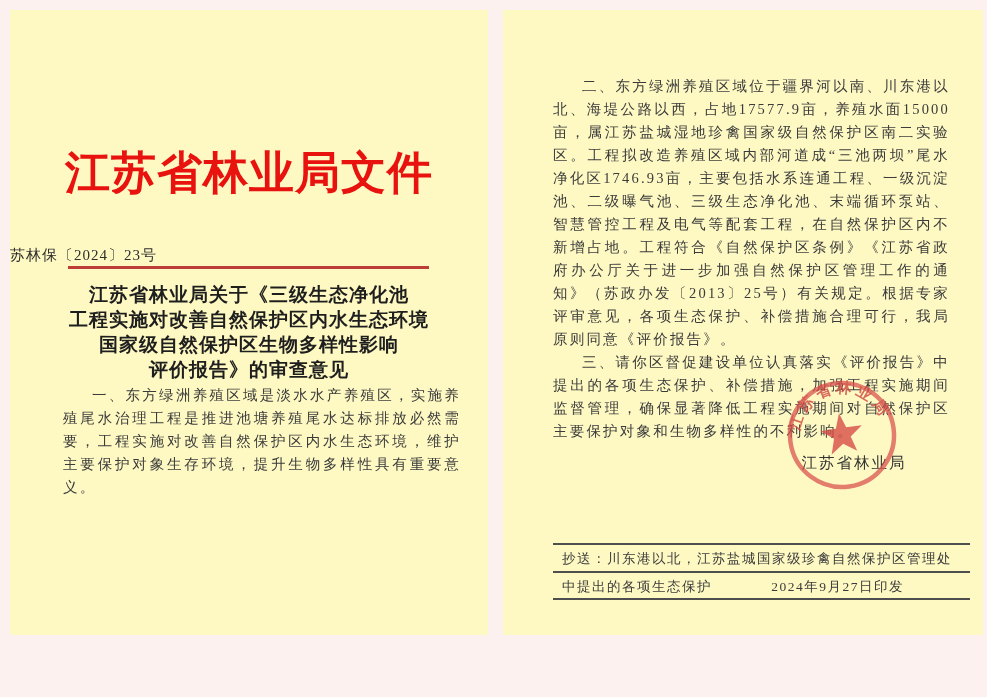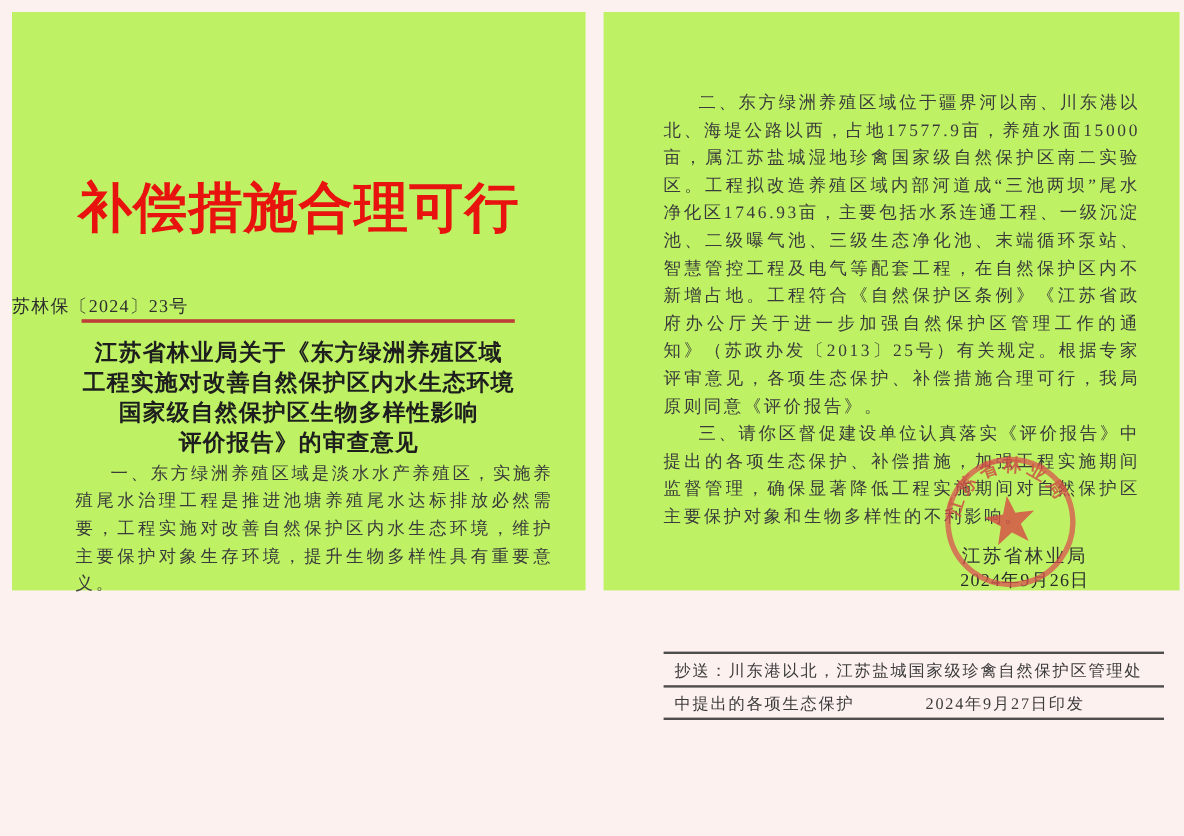--- a/index.html
+++ b/index.html
@@ -6,22 +6,22 @@
   html, body { width: 987px; height: 697px; }
   body {
     background: #fcf1ef;
     font-family: "Liberation Serif", "DejaVu Serif", serif;
     overflow: hidden;
     position: relative;
   }
   .page {
     position: absolute;
     top: 10px;
-    height: 482px;
-    background: #bef264;
+    height: 625px;
+    background: #fef9c3;
   }
   .page-left  { left: 10px;  width: 478px; }
   .page-right { left: 503px; width: 480px; }
 
   
   .masthead {
     position: absolute; top: 128px; left: 0; right: 0;
     text-align: center;
     font-size: 45px; font-weight: bold; color: #e8120e;
     letter-spacing: 1px; line-height: 70px;
@@ -82,48 +82,47 @@
     display: flex; justify-content: space-between;
     padding: 0 66px 0 9px;
     border-bottom: 2px solid #4e4e4e;
   }
 </style>
 </head>
 <body>
 
 <div class="page page-left">
 
-  <div class="masthead">补偿措施合理可行</div>
+  <div class="masthead">江苏省林业局文件</div>
 
   <div class="docnum">苏林保〔2024〕23号</div>
 
   <div class="redline"></div>
 
   <div class="doc-title">
-    <div>江苏省林业局关于《东方绿洲养殖区域</div>
+    <div>江苏省林业局关于《三级生态净化池</div>
     <div>工程实施对改善自然保护区内水生态环境</div>
     <div>国家级自然保护区生物多样性影响</div>
     <div>评价报告》的审查意见</div>
   </div>
 
   <div class="body-block">
     <p>一、东方绿洲养殖区域是淡水水产养殖区，实施养殖尾水治理工程是推进池塘养殖尾水达标排放必然需要，工程实施对改善自然保护区内水生态环境，维护主要保护对象生存环境，提升生物多样性具有重要意义。</p>
   </div>
 </div>
 
 <div class="page page-right">
 
   <div class="body-block">
     <p>二、东方绿洲养殖区域位于疆界河以南、川东港以北、海堤公路以西，占地17577.9亩，养殖水面15000亩，属江苏盐城湿地珍禽国家级自然保护区南二实验区。工程拟改造养殖区域内部河道成“三池两坝”尾水净化区1746.93亩，主要包括水系连通工程、一级沉淀池、二级曝气池、三级生态净化池、末端循环泵站、智慧管控工程及电气等配套工程，在自然保护区内不新增占地。工程符合《自然保护区条例》《江苏省政府办公厅关于进一步加强自然保护区管理工作的通知》（苏政办发〔2013〕25号）有关规定。根据专家评审意见，各项生态保护、补偿措施合理可行，我局原则同意《评价报告》。</p>
     <p>三、请你区督促建设单位认真落实《评价报告》中提出的各项生态保护、补偿措施，加强工程实施期间监督管理，确保显著降低工程实施期间对自然保护区主要保护对象和生物多样性的不利影响。</p>
   </div>
 
   <div class="sign-agency">江苏省林业局</div>
 
-  <div class="sign-date">2024年9月26日</div>
 
   <svg class="seal" viewBox="-62 -62 124 124">
     <circle r="52" fill="none" stroke="#d9534f" stroke-width="4.5" opacity="0.85"></circle>
     <path d="M 0 -22 L 5.2 -7.1 L 20.9 -6.8 L 8.4 2.7 L 12.9 17.8 L 0 8.8 L -12.9 17.8 L -8.4 2.7 L -20.9 -6.8 L -5.2 -7.1 Z" fill="#d64a45" opacity="0.9"></path>
     <path id="sealArc" d="M -39 17 A 42.5 42.5 0 1 1 39 17" fill="none"></path>
     <text font-size="15" fill="#cf4a44" opacity="0.92" style="letter-spacing:4px; font-weight:bold; font-family:'Liberation Serif',serif;">
       <textPath href="#sealArc" startOffset="50%" text-anchor="middle">江苏省林业局</textPath>
     </text>
   </svg>
 

